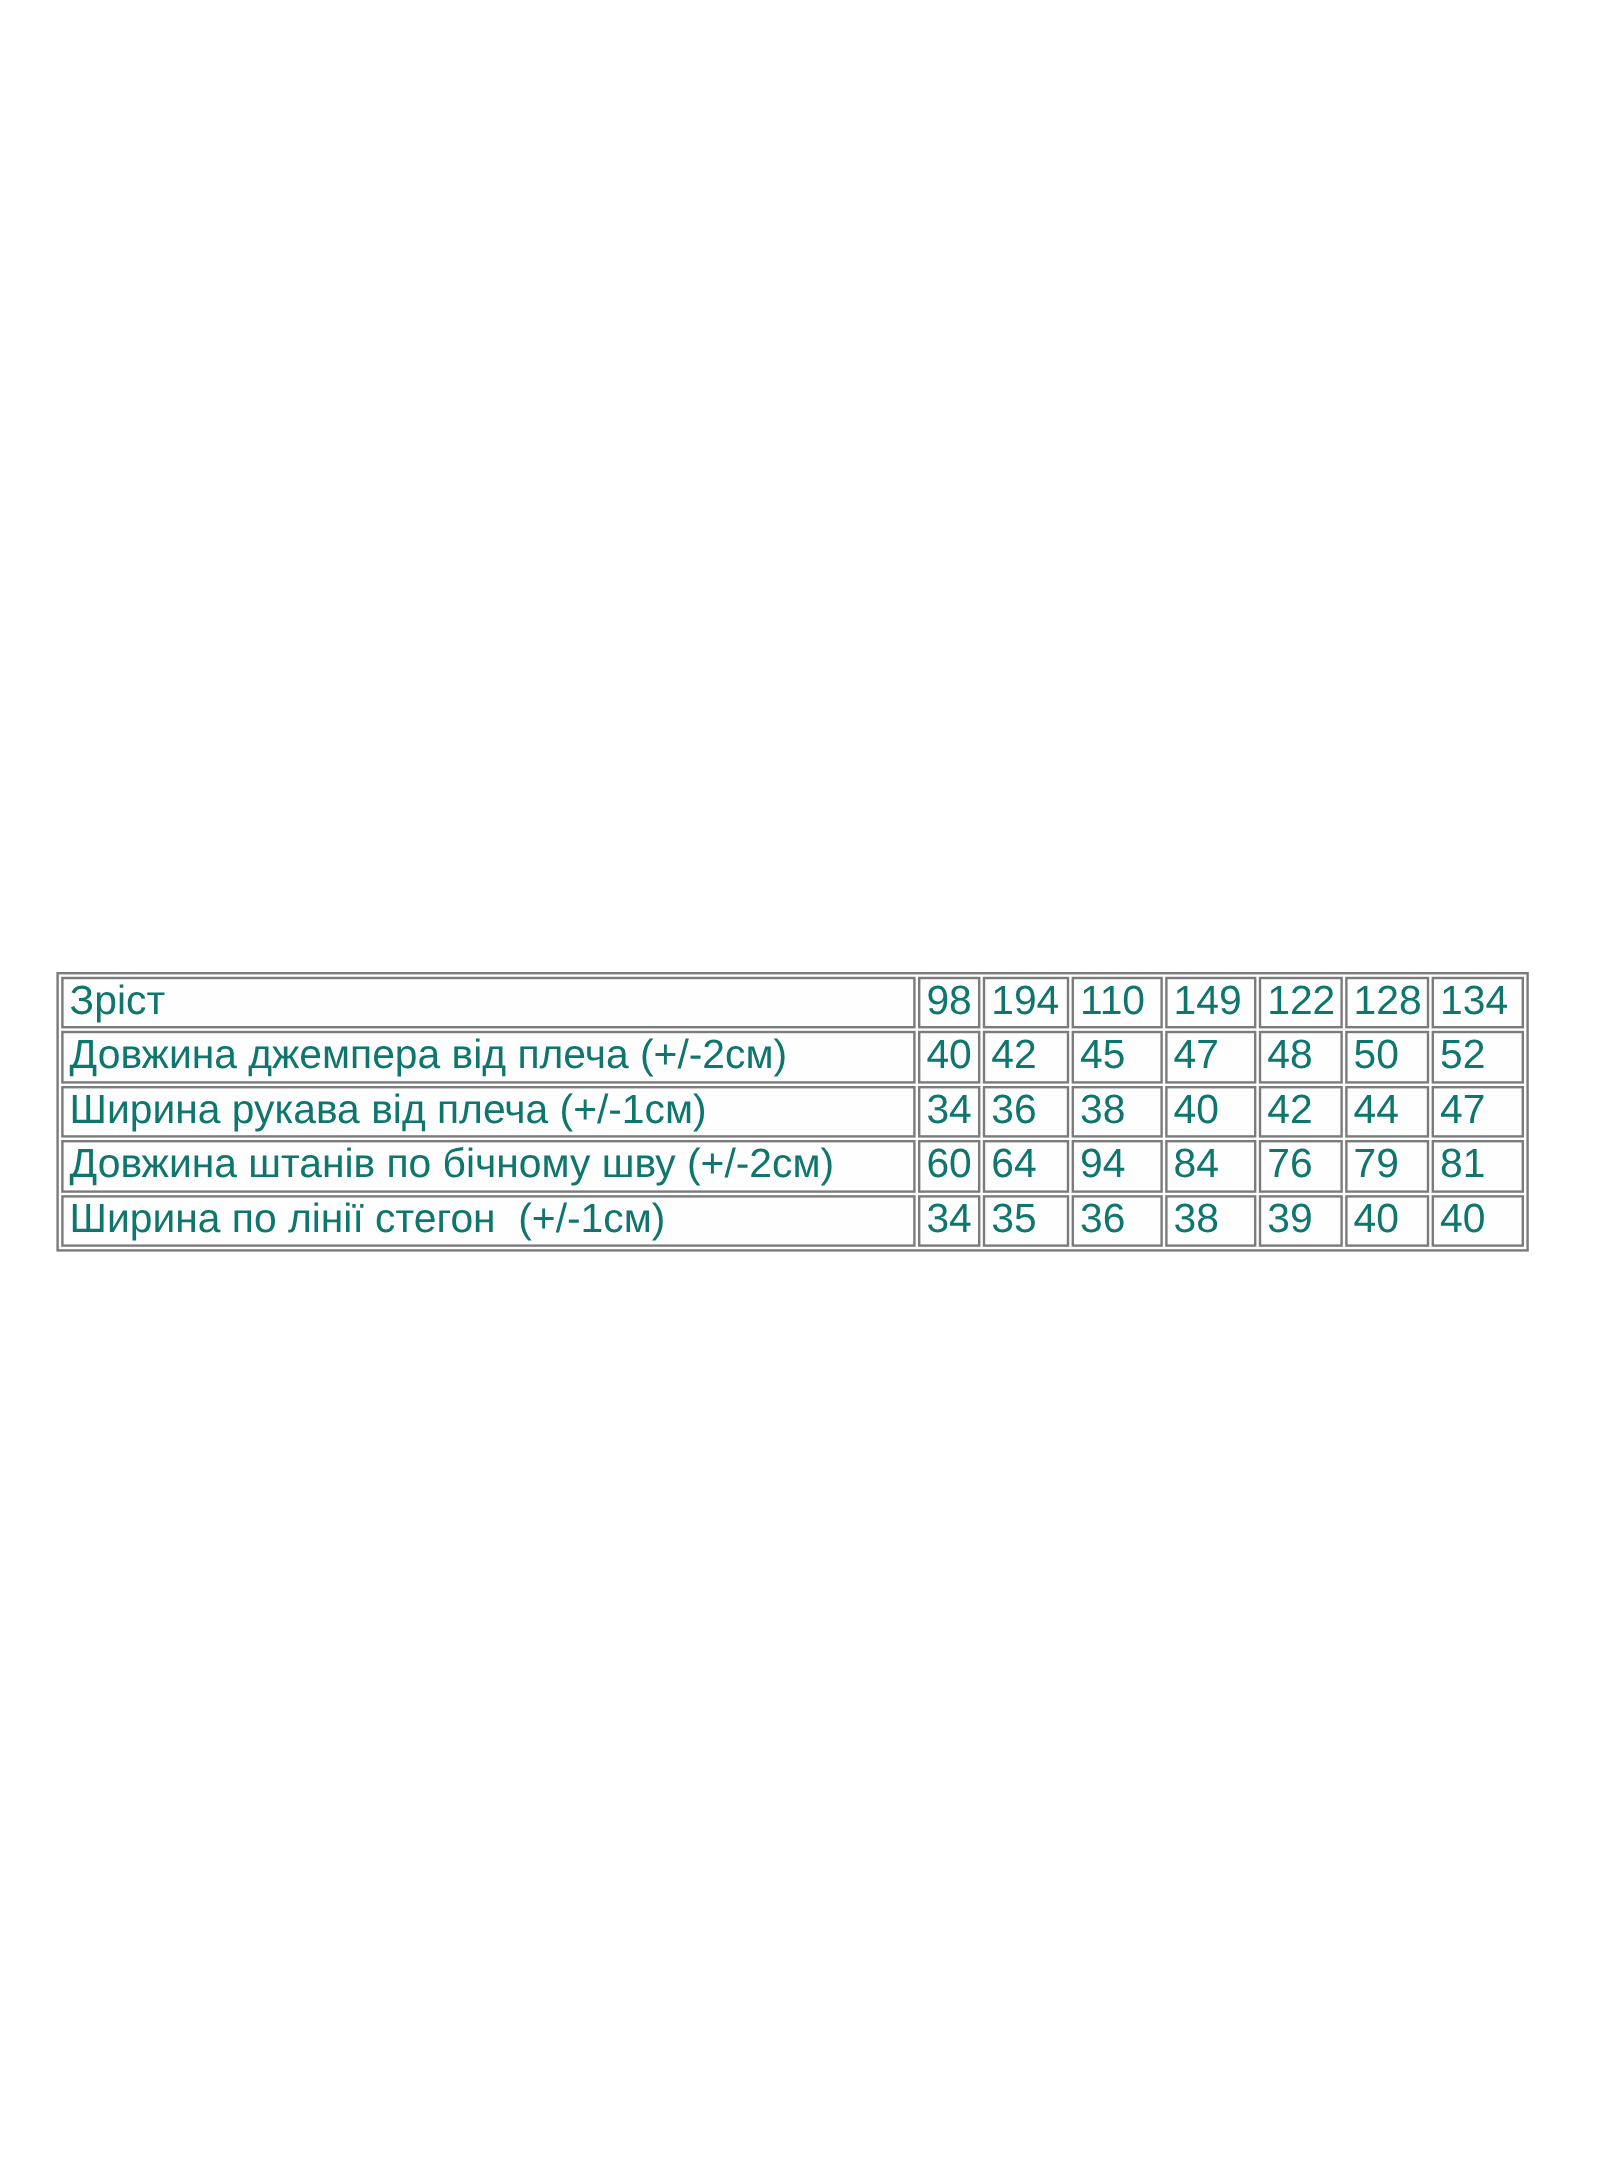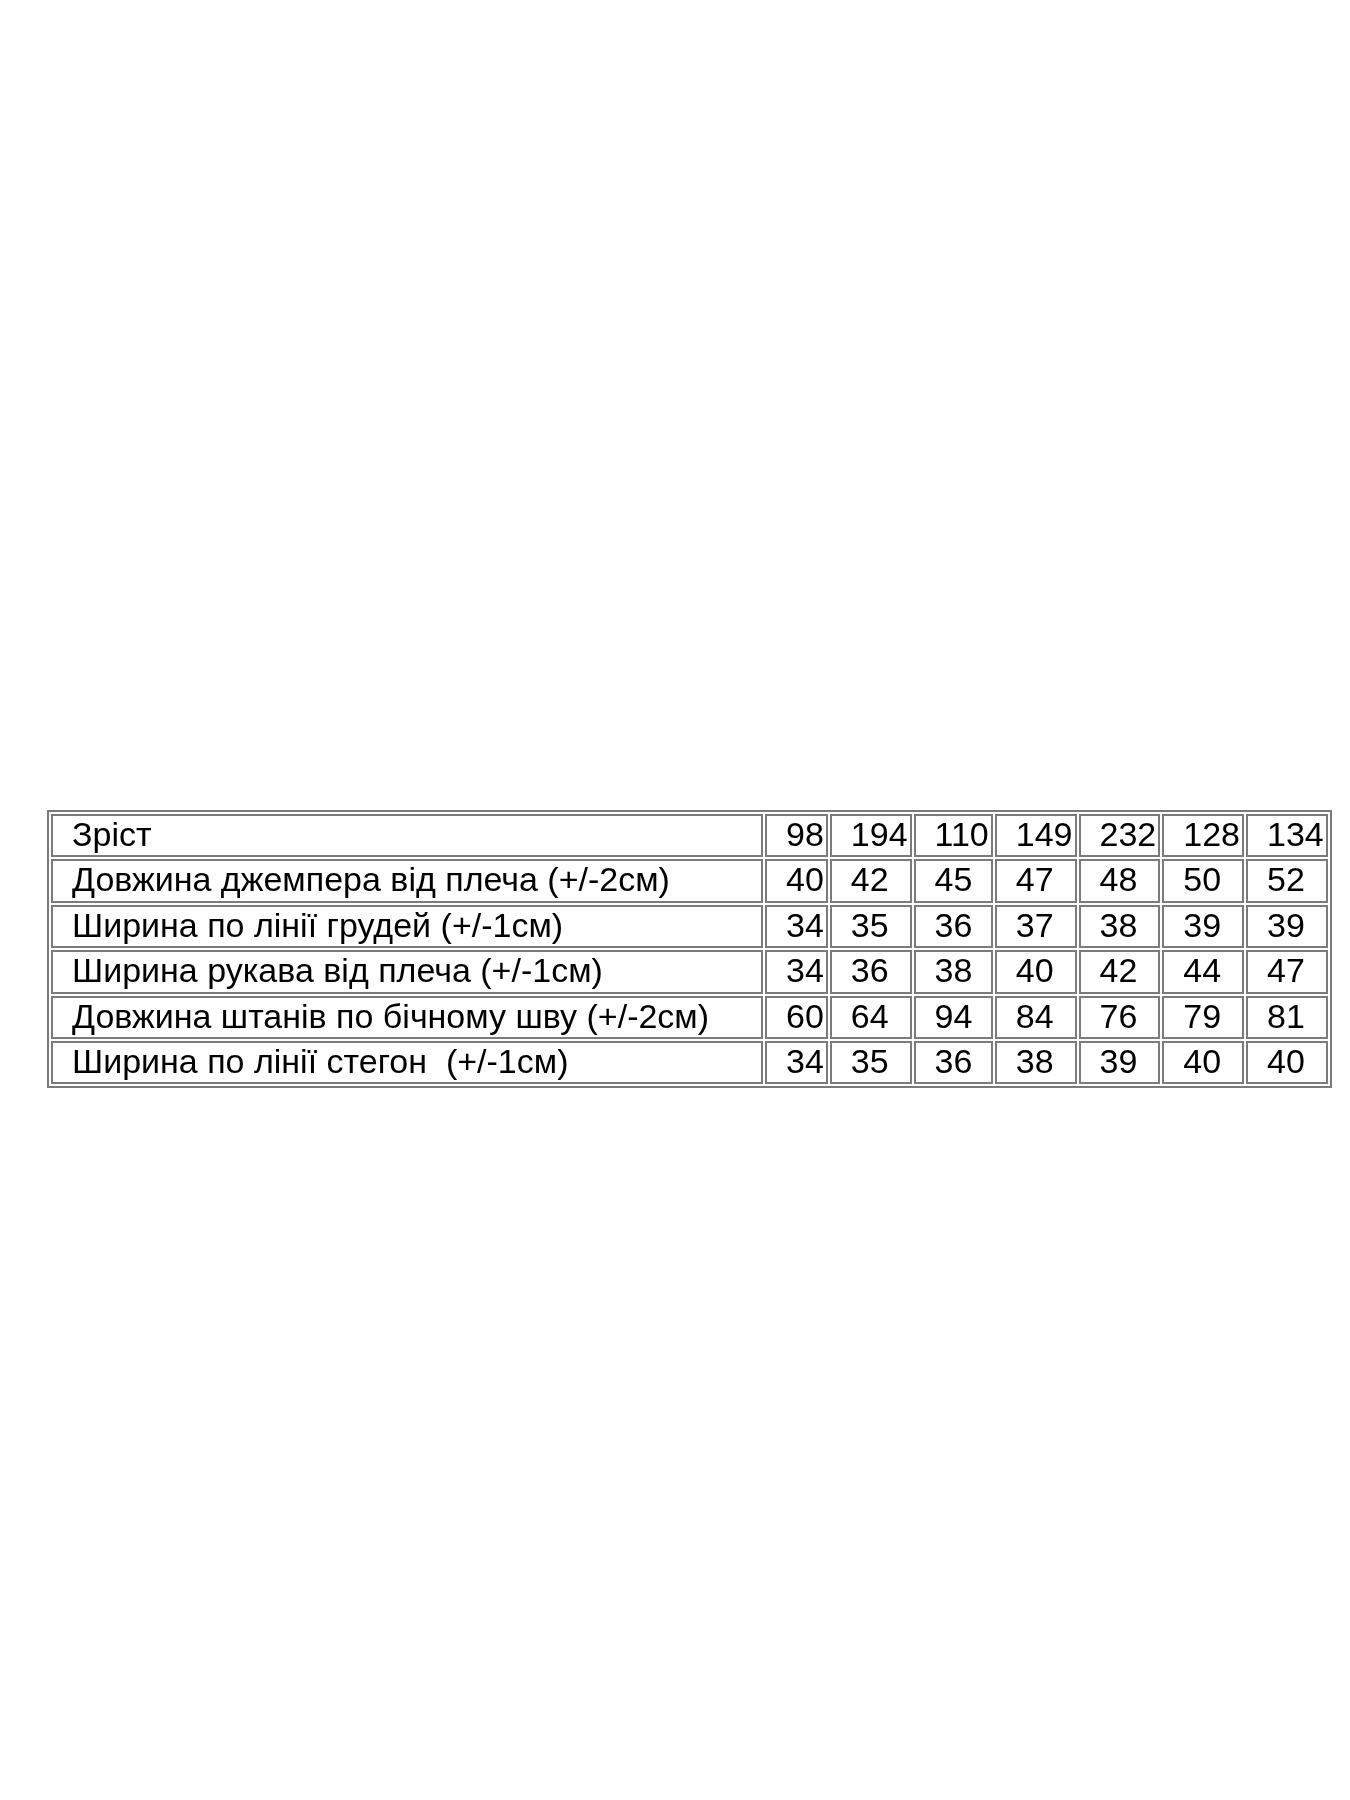--- a/index.html
+++ b/index.html
@@ -24,24 +24,24 @@
     border: 2px solid #7b7b7b;
     table-layout: fixed;
     background: #ffffff;
   }
   table.size-table td {
     box-sizing: border-box;
     border: 2px solid #7b7b7b;
     height: 42px;
     font-size: 34px;
     line-height: 1.1;
-    color: #000000;
+    color: #0f766e;
     vertical-align: middle;
     text-align: left;
-    padding: 0 2px 2px 19px;
+    padding: 0 2px 2px 5px;
     white-space: pre-wrap;
     overflow: hidden;
     background: #fefefe;
   }
   col.c-label { width: 712px; }
   col.c-s0 { width: 52px; }
   col.c-s1 { width: 72px; }
   col.c-s2 { width: 76px; }
   col.c-s3 { width: 76px; }
   col.c-s4 { width: 70px; }
@@ -63,43 +63,33 @@
         <col class="c-s5">
         <col class="c-s6">
     </colgroup>
     <tbody>
       <tr>
         <td>Зріст</td>
         <td>98</td>
         <td>194</td>
         <td>110</td>
         <td>149</td>
-        <td>232</td>
+        <td>122</td>
         <td>128</td>
         <td>134</td>
       </tr>
       <tr>
         <td>Довжина джемпера від плеча (+/-2см)</td>
         <td>40</td>
         <td>42</td>
         <td>45</td>
         <td>47</td>
         <td>48</td>
         <td>50</td>
         <td>52</td>
-      </tr>
-      <tr>
-        <td>Ширина по лінії грудей (+/-1см)</td>
-        <td>34</td>
-        <td>35</td>
-        <td>36</td>
-        <td>37</td>
-        <td>38</td>
-        <td>39</td>
-        <td>39</td>
       </tr>
       <tr>
         <td>Ширина рукава від плеча (+/-1см)</td>
         <td>34</td>
         <td>36</td>
         <td>38</td>
         <td>40</td>
         <td>42</td>
         <td>44</td>
         <td>47</td>

